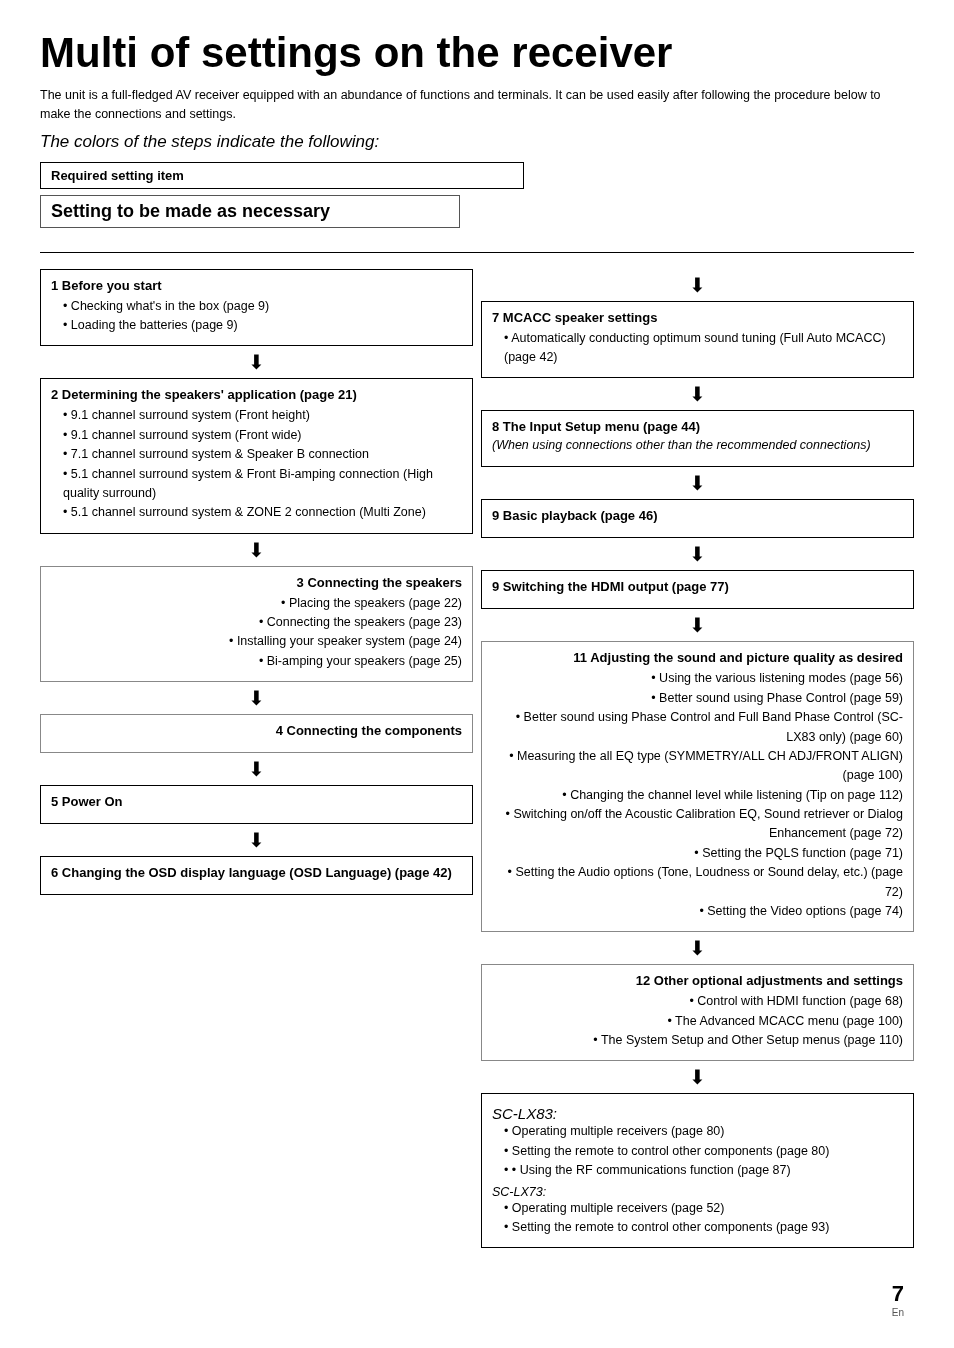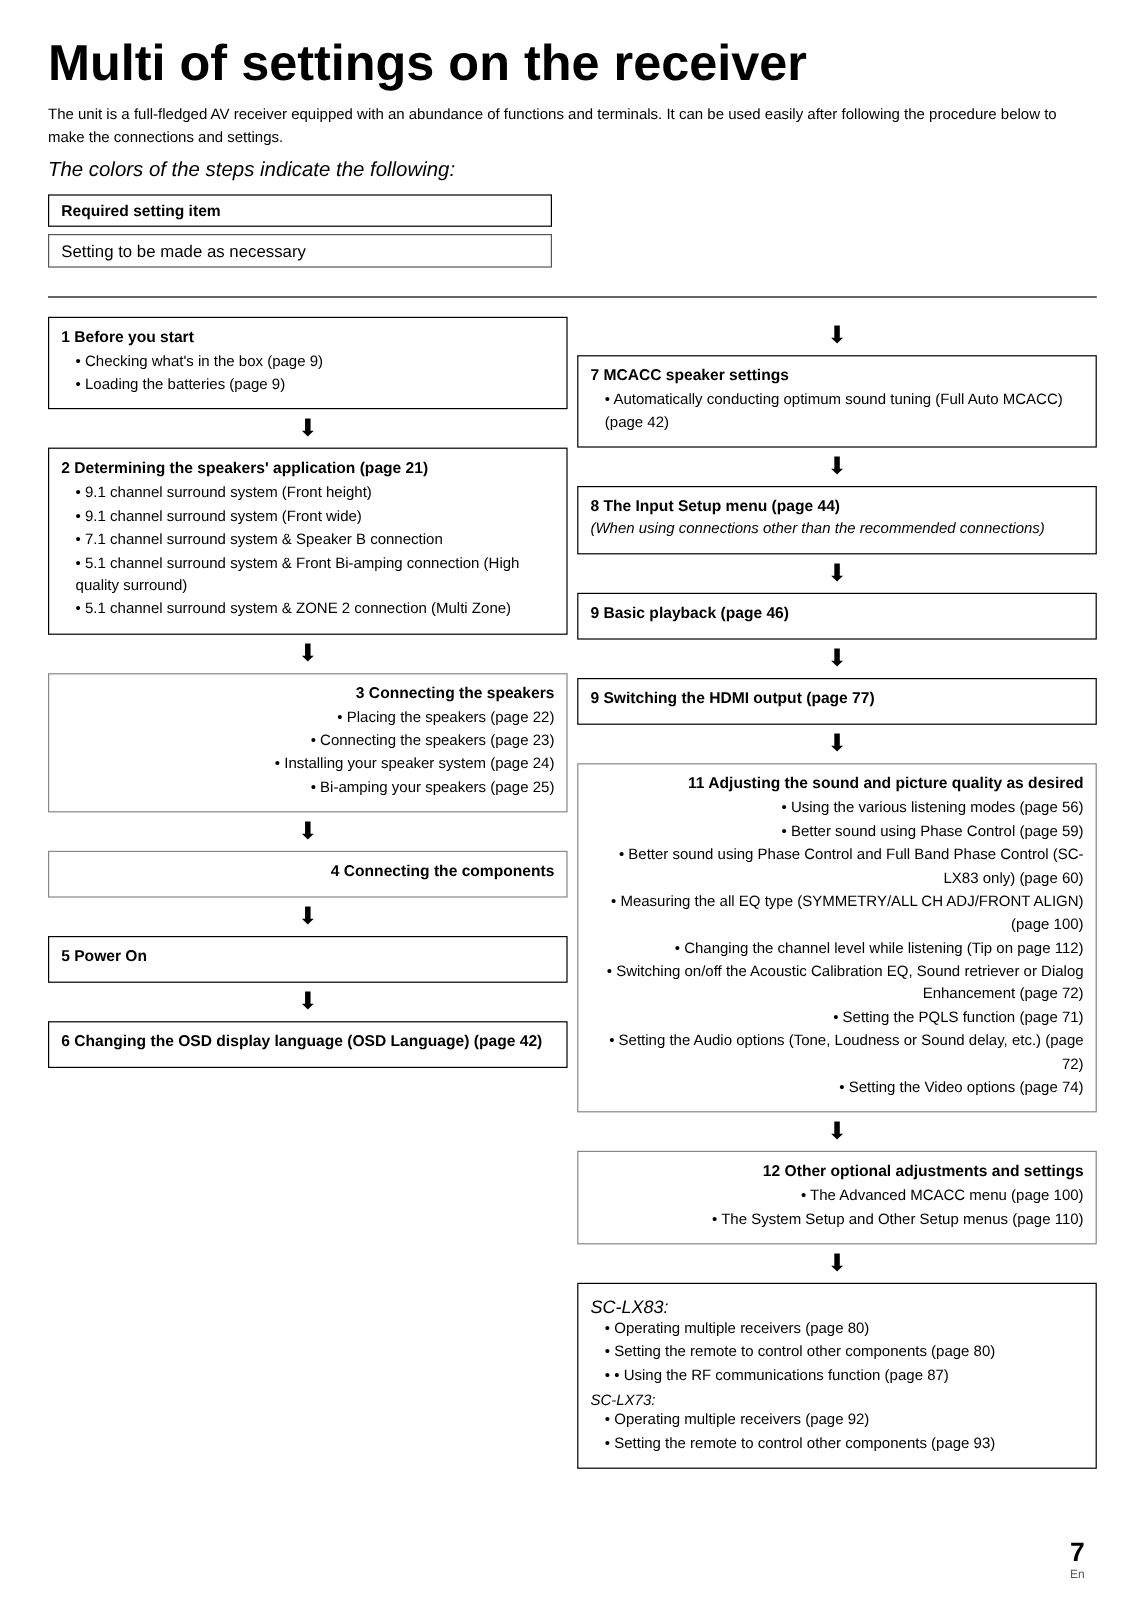--- a/index.html
+++ b/index.html
@@ -28,28 +28,28 @@
       font-size: 17px;
       margin-bottom: 10px;
     }
     .legend-box {
       border: 1.5px solid #000;
       padding: 5px 10px;
       display: inline-block;
       font-weight: bold;
       font-size: 13px;
       margin-bottom: 6px;
-      width: 420px;
+      width: 484px;
     }
     .legend-box2 {
       border: 1.5px solid #555;
       padding: 5px 10px;
       display: inline-block;
-      font-weight: normal;
-      font-size: 14px;
+      font-weight: bold;
+      font-size: 18px;
       margin-bottom: 14px;
       width: 420px;
     }
     .divider {
       border: none;
       border-top: 1.5px solid #000;
       margin: 10px 0 16px 0;
     }
     .two-col {
       display: flex;
@@ -229,37 +229,38 @@
         <li>Setting the Audio options (Tone, Loudness or Sound delay, etc.) (page 72)</li>
         <li>Setting the Video options (page 74)</li>
       </ul>
     </div>
 
     <div class="arrow-down">⬇</div>
 
     <div class="step-box-light">
       <div class="step-title"><span>12  </span><span>Other optional adjustments and settings</span></div>
       <ul class="bullet-list">
+        <li>Control with HDMI function (page 68)</li>
         <li>The Advanced MCACC menu (page 100)</li>
         <li>The System Setup and Other Setup menus (page 110)</li>
       </ul>
     </div>
 
     <div class="arrow-down">⬇</div>
 
     <div class="step-box">
       <div style="font-style:italic; font-size:15px; margin-top:3px;">SC-LX83:</div>
       <ul class="bullet-list">
         <li>Operating multiple receivers (page 80)</li>
         <li>Setting the remote to control other components (page 80)</li>
         <li style="list-style:none; padding-left:0;">• <span>Using the RF communications function (page 87)</span></li>
       </ul>
       <div style="font-style:italic; font-size:12.5px; margin-top:4px;">SC-LX73:</div>
       <ul class="bullet-list">
-        <li>Operating multiple receivers (page 92)</li>
+        <li>Operating multiple receivers (page 52)</li>
         <li>Setting the remote to control other components (page 93)</li>
       </ul>
     </div>
 
   </div>
 </div>
 
 
 <div style="position:fixed; bottom:30px; right:50px; text-align:right;">
   <div style="font-weight:bold; font-size:22px;">7</div>

